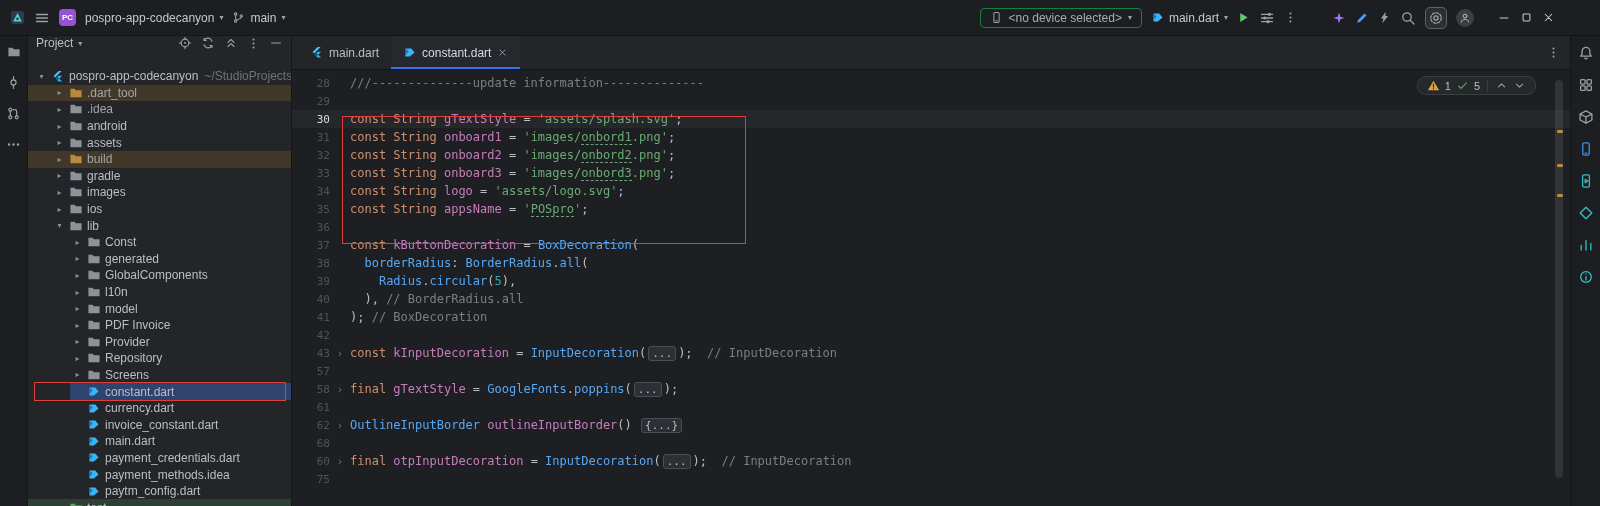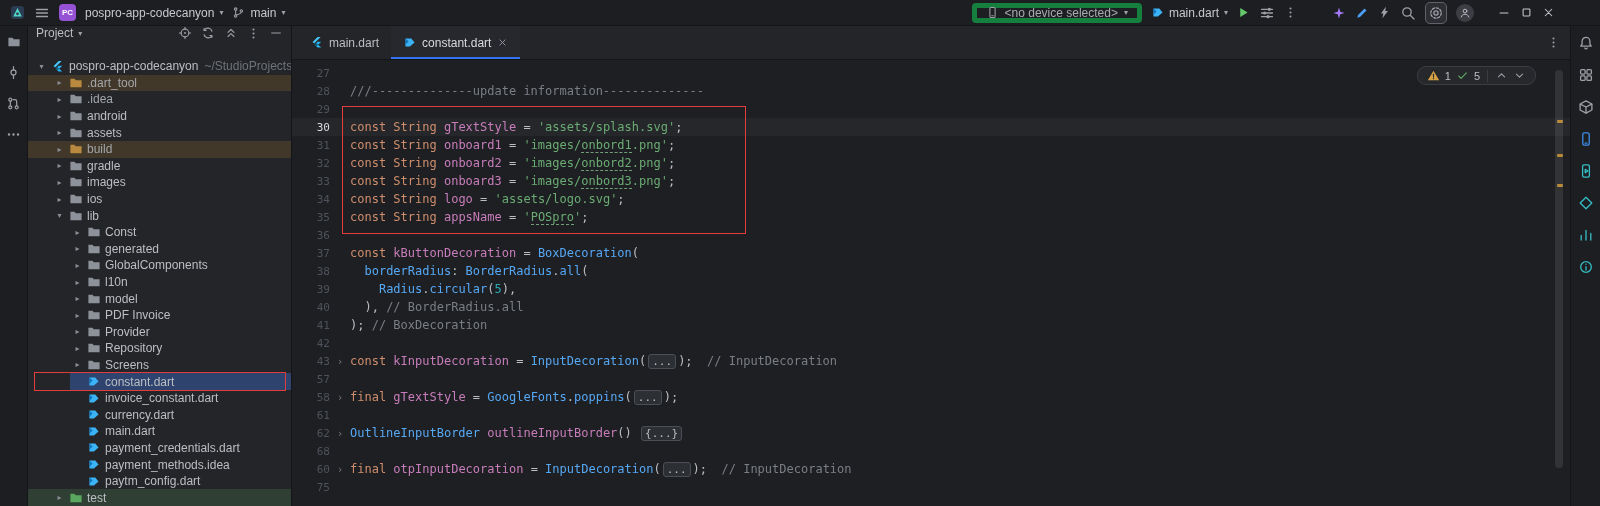--- a/index.html
+++ b/index.html
@@ -1,26 +1,26 @@
 <!DOCTYPE html>
 <html style="--c-accent: #3574f0; --c-annotation: #e13d3d; --c-kw: #cf8e6d; --c-typ: #cf8e6d; --c-id: #c77dbb; --c-fn: #c77dbb; --c-str: #6aab73; --c-cmt: #7a7e85; --c-cls: #56a8f5; --c-prm: #56a8f5; --c-num: #2aacb8; --c-txt: #bcbec4; --c-selection: #2e436e; --c-run_green: #63c96a; --c-warn_orange: #d6a243; --c-ok_green: #5fad65; --c-badge_purple: #9552d4; --c-flutter_teal: #36bdc4; --c-device_blue: #3e8de8;"><head>
 <meta charset="utf-8">
 <style>
   *{box-sizing:border-box;margin:0;padding:0}
   html,body{width:1600px;height:506px;overflow:hidden}
   body{background:#1e1f22;font-family:"Liberation Sans","DejaVu Sans",sans-serif;font-size:12px;color:#bcbec4}
   .window{width:1600px;height:506px;display:flex;flex-direction:column}
   
-  .titlebar{height:26px;background:#1d1e21;border-bottom:1px solid #141518;display:flex;align-items:center;padding:0 10px;gap:9px;flex:none}
+  .titlebar{height:36px;background:#1d1e21;border-bottom:1px solid #141518;display:flex;align-items:center;padding:0 10px;gap:9px;flex:none}
   .icon{display:inline-flex;align-items:center;justify-content:center;flex:none}
   .tb-spacer{flex:1}
   .badge{width:17px;height:17px;border-radius:4px;background:var(--c-badge_purple);color:#fff;font-size:8px;font-weight:bold;display:flex;align-items:center;justify-content:center;flex:none}
   .tb-item{display:flex;align-items:center;gap:5px;color:#c6c8cd;white-space:nowrap}
   .caret{font-size:8px;color:#9da0a6}
-  .device-combo{display:flex;align-items:center;gap:6px;border:5px solid #15803d;border-radius:4px;height:20px;padding:0 9px;color:#a8abb2;white-space:nowrap}
+  .device-combo{display:flex;align-items:center;gap:6px;border:1px solid #15803d;border-radius:4px;height:20px;padding:0 9px;color:#a8abb2;white-space:nowrap}
   .gearbox{border:1px solid #5f6368;background:#2c2e33;border-radius:5px;padding:2px;display:inline-flex}
   .avatar{width:18px;height:18px;border-radius:50%;background:#3c3e43;display:flex;align-items:center;justify-content:center}
   .ml{margin-left:26px}.ml2{margin-left:14px}
   .tb-right-pad{width:26px}
   
   .main{display:flex;height:480px;flex:1}
   .stripe{width:28px;background:#1d1e21;display:flex;flex-direction:column;align-items:center;padding-top:9px;gap:16px;flex:none}
   .stripe.left{border-right:1px solid #141518}
   .stripe.right{width:30px;border-left:1px solid #141518}
   
@@ -450,31 +450,31 @@
             <span class="lbl">constant.dart</span>
           </div>
           <div class="trow" style="padding-left: 42px;">
             <span class="chev"></span>
             <span class="ficon">
               <svg width="13" height="13" viewBox="0 0 16 16">
                 <path d="M3 3h7.2L14.2 8l-5.7 5H3z" fill="#3db3f7"></path>
                 <path d="M3 3l3.9 3.9L3 10.8z" fill="#1273b8"></path>
               </svg>
             </span>
-            <span class="lbl">invoice_constant.dart</span>
+            <span class="lbl">currency.dart</span>
           </div>
           <div class="trow" style="padding-left: 42px;">
             <span class="chev"></span>
             <span class="ficon">
               <svg width="13" height="13" viewBox="0 0 16 16">
                 <path d="M3 3h7.2L14.2 8l-5.7 5H3z" fill="#3db3f7"></path>
                 <path d="M3 3l3.9 3.9L3 10.8z" fill="#1273b8"></path>
               </svg>
             </span>
-            <span class="lbl">currency.dart</span>
+            <span class="lbl">invoice_constant.dart</span>
           </div>
           <div class="trow" style="padding-left: 42px;">
             <span class="chev"></span>
             <span class="ficon">
               <svg width="13" height="13" viewBox="0 0 16 16">
                 <path d="M3 3h7.2L14.2 8l-5.7 5H3z" fill="#3db3f7"></path>
                 <path d="M3 3l3.9 3.9L3 10.8z" fill="#1273b8"></path>
               </svg>
             </span>
             <span class="lbl">main.dart</span>
@@ -554,21 +554,20 @@
               <svg width="13" height="13" viewBox="0 0 16 16" fill="#9da0a6">
                 <circle cx="8" cy="3.2" r="1.25"></circle>
                 <circle cx="8" cy="8" r="1.25"></circle>
                 <circle cx="8" cy="12.8" r="1.25"></circle>
               </svg>
             </span>
         </div>
       </div>
       <div class="editor">
         <div id="lines">
-            <div class="cl"><span class="ln">27</span><span class="fld"></span></div>
             <div class="cl"><span class="ln">28</span><span class="fld"></span><span class="tk-cmt">///--------------update information--------------</span></div>
             <div class="cl"><span class="ln">29</span><span class="fld"></span></div>
             <div class="cl cur"><span class="ln">30</span><span class="fld"></span><span class="tk-kw">const </span><span class="tk-typ">String </span><span class="tk-id">gTextStyle</span><span class="tk-txt"> = </span><span class="tk-str">'assets/splash.svg'</span><span class="tk-txt">;</span></div>
             <div class="cl"><span class="ln">31</span><span class="fld"></span><span class="tk-kw">const </span><span class="tk-typ">String </span><span class="tk-id">onboard1</span><span class="tk-txt"> = </span><span class="tk-str">'images/</span><span class="tk-stru">onbord1</span><span class="tk-str">.png'</span><span class="tk-txt">;</span></div>
             <div class="cl"><span class="ln">32</span><span class="fld"></span><span class="tk-kw">const </span><span class="tk-typ">String </span><span class="tk-id">onboard2</span><span class="tk-txt"> = </span><span class="tk-str">'images/</span><span class="tk-stru">onbord2</span><span class="tk-str">.png'</span><span class="tk-txt">;</span></div>
             <div class="cl"><span class="ln">33</span><span class="fld"></span><span class="tk-kw">const </span><span class="tk-typ">String </span><span class="tk-id">onboard3</span><span class="tk-txt"> = </span><span class="tk-str">'images/</span><span class="tk-stru">onbord3</span><span class="tk-str">.png'</span><span class="tk-txt">;</span></div>
             <div class="cl"><span class="ln">34</span><span class="fld"></span><span class="tk-kw">const </span><span class="tk-typ">String </span><span class="tk-id">logo</span><span class="tk-txt"> = </span><span class="tk-str">'assets/logo.svg'</span><span class="tk-txt">;</span></div>
             <div class="cl"><span class="ln">35</span><span class="fld"></span><span class="tk-kw">const </span><span class="tk-typ">String </span><span class="tk-id">appsName</span><span class="tk-txt"> = </span><span class="tk-str">'</span><span class="tk-stru">POSpro</span><span class="tk-str">'</span><span class="tk-txt">;</span></div>
             <div class="cl"><span class="ln">36</span><span class="fld"></span></div>
             <div class="cl"><span class="ln">37</span><span class="fld"></span><span class="tk-kw">const </span><span class="tk-id">kButtonDecoration</span><span class="tk-txt"> = </span><span class="tk-cls">BoxDecoration</span><span class="tk-txt">(</span></div>

